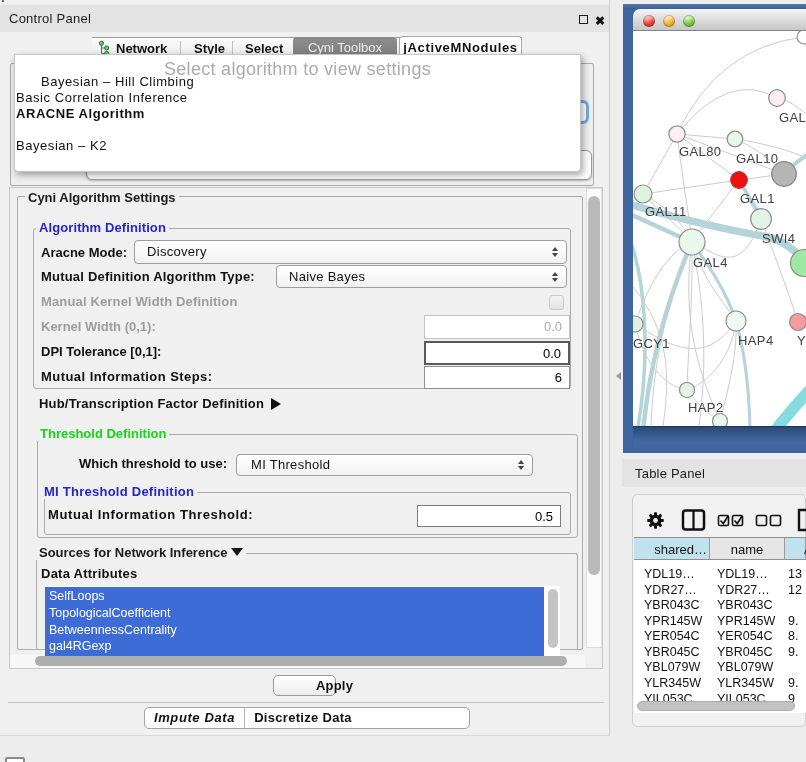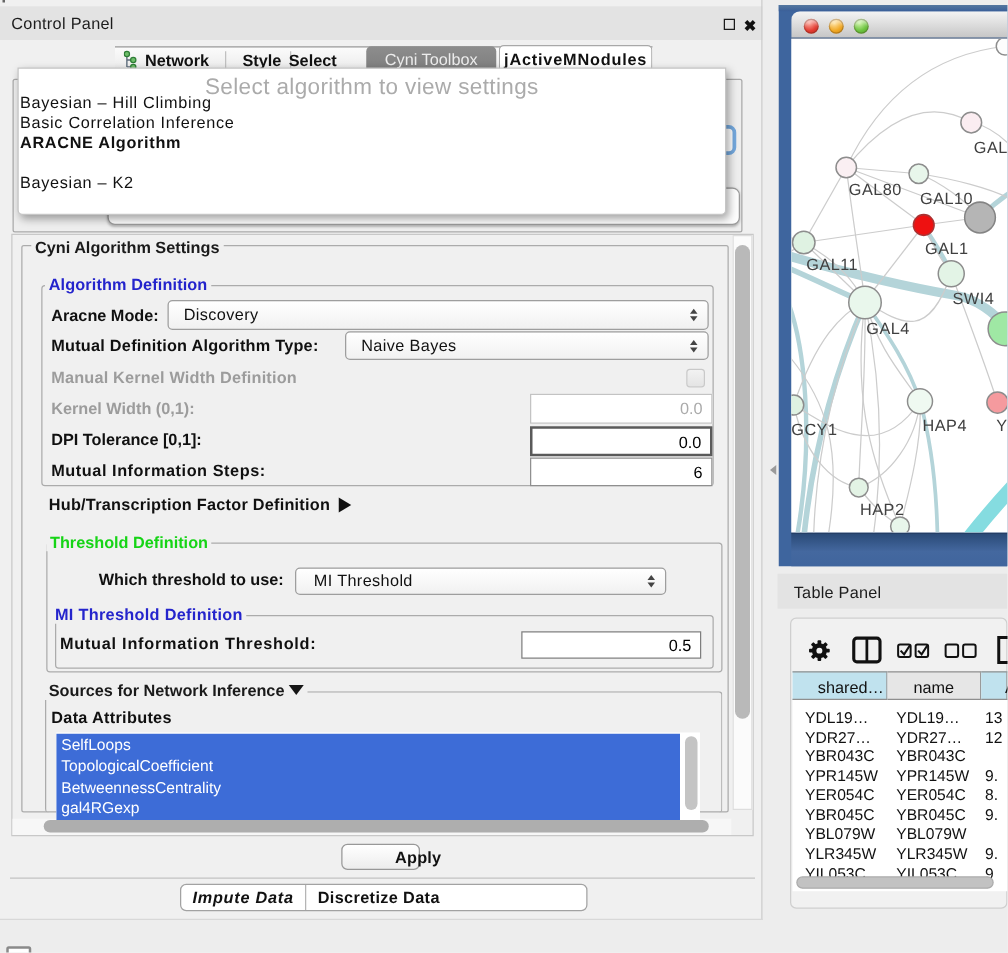--- a/index.html
+++ b/index.html
@@ -102,32 +102,32 @@
   <span class="tabtxt" style="position:absolute;left:24px;top:3px;">Network</span>
   <svg style="position:absolute;left:7px;top:2px;" width="16" height="17" viewBox="0 0 16 17">
     <path d="M2.5 5 L2.5 13.5 M2.5 8 L6.5 8 M2.5 13.5 L6.5 13.5" stroke="#5c6b7a" stroke-width="1.1" fill="none"></path>
     <circle cx="2.5" cy="3.2" r="2.1" fill="#6fbe6a" stroke="#2e7d36" stroke-width="1"></circle>
     <circle cx="7.6" cy="8" r="2.1" fill="#6fbe6a" stroke="#2e7d36" stroke-width="1"></circle>
     <circle cx="7.6" cy="13.5" r="2.1" fill="#6fbe6a" stroke="#2e7d36" stroke-width="1"></circle>
   </svg>
   <span class="tabsep" style="left:88px"></span>
   <span class="tabtxt" style="position:absolute;left:102px;top:3px;">Style</span>
   <span class="tabsep" style="left:140px"></span>
-  <span class="tabtxt" style="position:absolute;left:139px;top:3px;">Select</span>
+  <span class="tabtxt" style="position:absolute;left:153px;top:3px;">Select</span>
   <div id="tabCyni">Cyni Toolbox</div>
   <div id="tabJA" style="letter-spacing:0.65px;">jActiveMNodules</div>
 </div>
 
 <div id="fragpanel" class="abs"></div>
 <div id="fragblue" class="abs"></div>
 <div id="fraggray" class="abs"></div>
 
 <div id="popup" class="abs">
   <div class="hdr">Select algorithm to view settings</div>
-  <div class="it" style="top:19px;">Bayesian – Hill Climbing</div>
+  <div class="it" style="top:19px;padding-left:25px;">Bayesian – Hill Climbing</div>
   <div class="it" style="top:35px;">Basic Correlation Inference</div>
   <div class="it b" style="top:51px;">ARACNE Algorithm</div>
   <div class="it" style="top:83px;">Bayesian – K2</div>
 </div>
 
 <div class="abs" style="left:9px;top:187px;width:594px;height:482px;border:1px solid #c8c8c8;"></div>
 <div class="abs" style="left:10px;top:655px;width:575px;height:13px;background:#f7f7f7;"></div>
 <div id="vsTrack" class="abs"></div>
 <div id="vsThumb" class="abs"></div>
 <div id="hsThumb" class="abs"></div>

